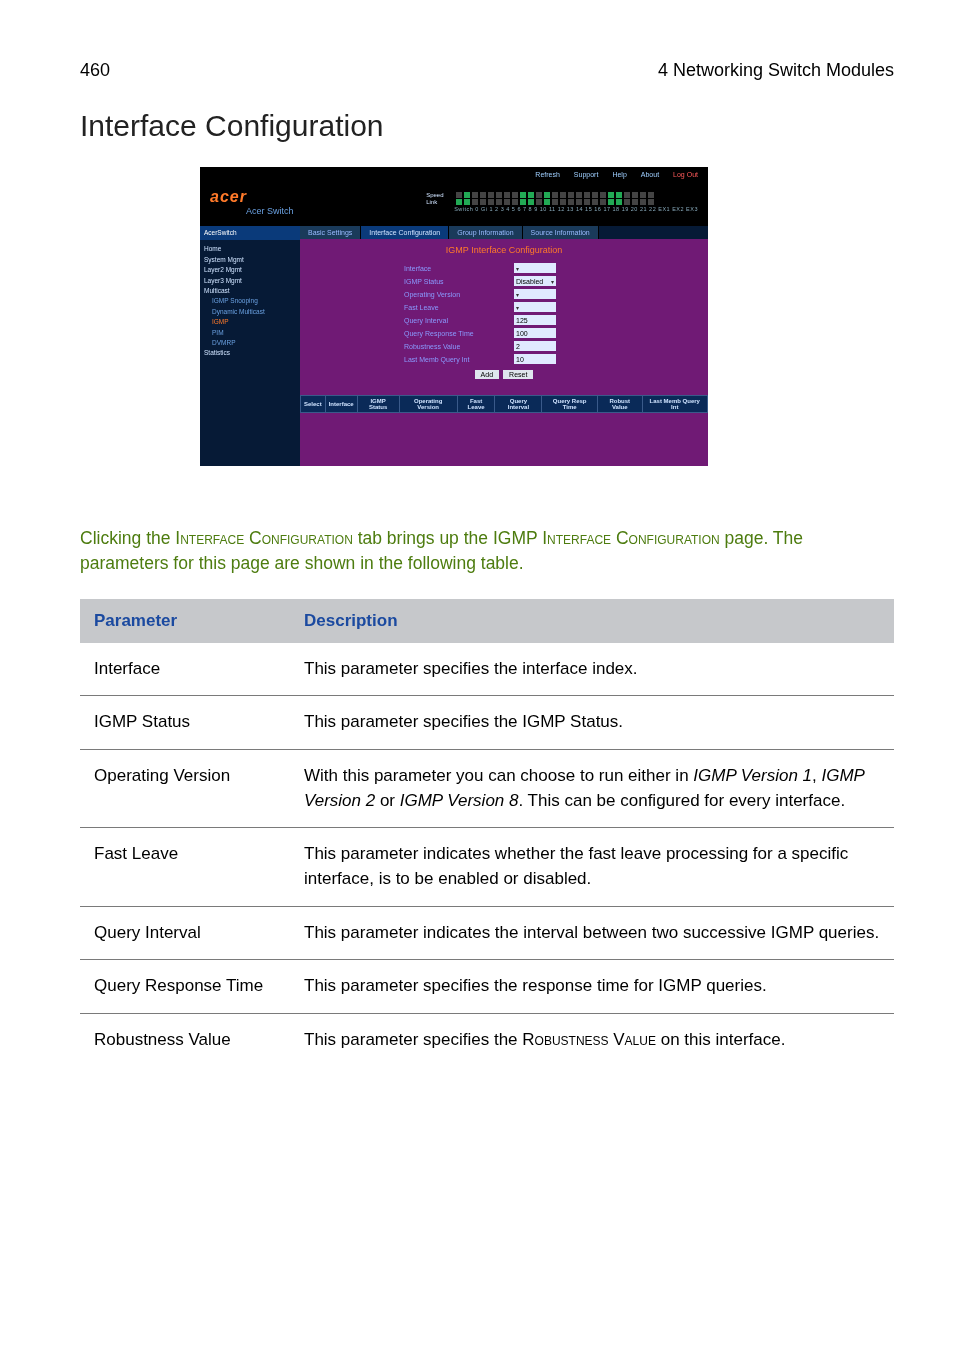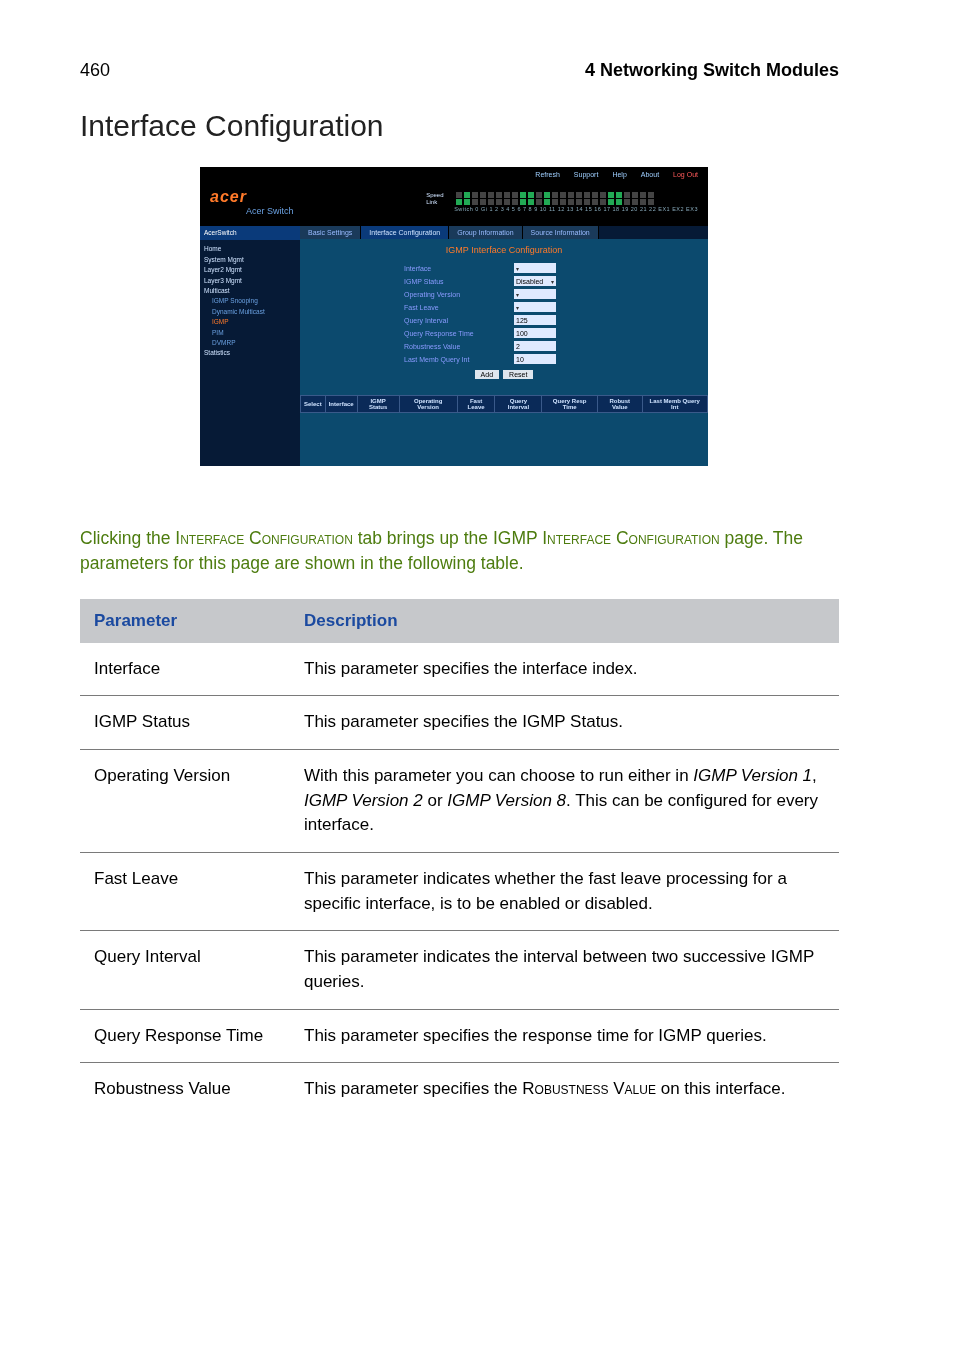--- a/index.html
+++ b/index.html
@@ -4,30 +4,30 @@
 <style>
   * { box-sizing: border-box; margin: 0; padding: 0; }
   body {
     font-family: "Segoe UI", Tahoma, Geneva, sans-serif;
     background: #fff;
     width: 954px;
     margin: 0 auto;
     color: #000;
   }
   .page {
-    padding: 60px 115px 40px 80px;
+    padding: 60px 60px 40px 80px;
   }
   .header-row {
     display: flex;
     justify-content: space-between;
     font-size: 18px;
     margin-bottom: 28px;
   }
   .header-row .pgnum { font-weight: 400; }
-  .header-row .chapter { font-weight: 700; }
+  .header-row .chapter { font-weight: 400; }
   h1.section-title {
     font-size: 30px;
     font-weight: 400;
     color: #222;
     margin-bottom: 24px;
   }
 
   
   .screenshot-wrap {
     margin: 10px 0 60px 120px;
@@ -69,21 +69,21 @@
     background:#061a36;
     font-size:6.5px;
     color:#6aa0e0;
     padding:4px 4px;
     line-height:1.6;
   }
   .ss-side .hdr { background:#0a3a7a; color:#fff; padding:2px 4px; margin:-4px -4px 4px -4px; }
   .ss-side .grp { color:#cfe3ff; }
   .ss-side .itm { padding-left:8px; color:#6aa0e0;}
   .ss-side .act { color:#ff7a2a;}
-  .ss-main { flex:1; background:#0c4a6e; }
+  .ss-main { flex:1; background:#701a75; }
   .ss-tabs { display:flex; background:#061a36; }
   .ss-tab {
     font-size:7px; padding:3px 8px; border-right:1px solid #000;
     background:#0a3a7a; color:#cfe3ff;
   }
   .ss-tab.muted { background:#1a3a5a; color:#9bf;}
   .ss-panel-title { color:#ff7a2a; text-align:center; font-size:9px; padding:6px 0 8px;}
   .ss-form { margin:0 auto; width:200px;}
   .ss-row { display:flex; align-items:center; margin-bottom:3px;}
   .ss-row .l { width:110px; color:#8a9bff; font-size:7px;}

